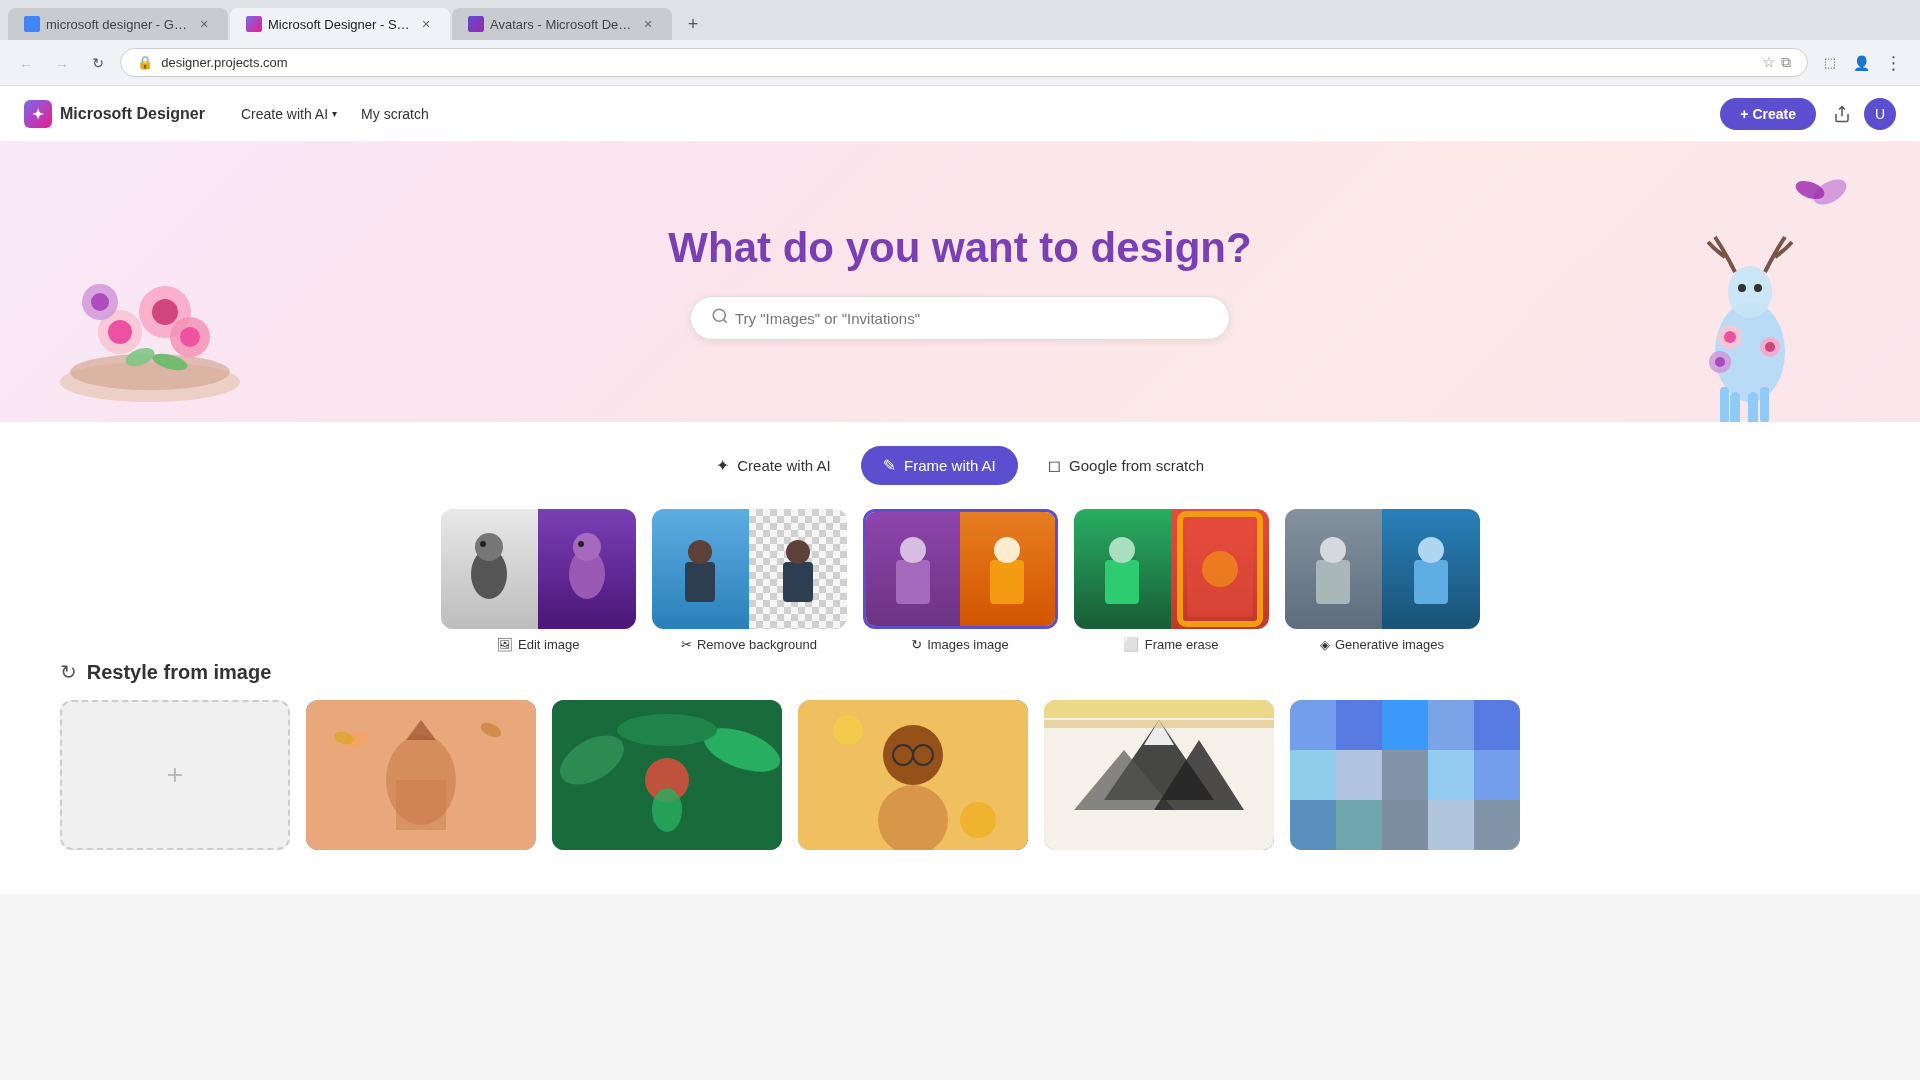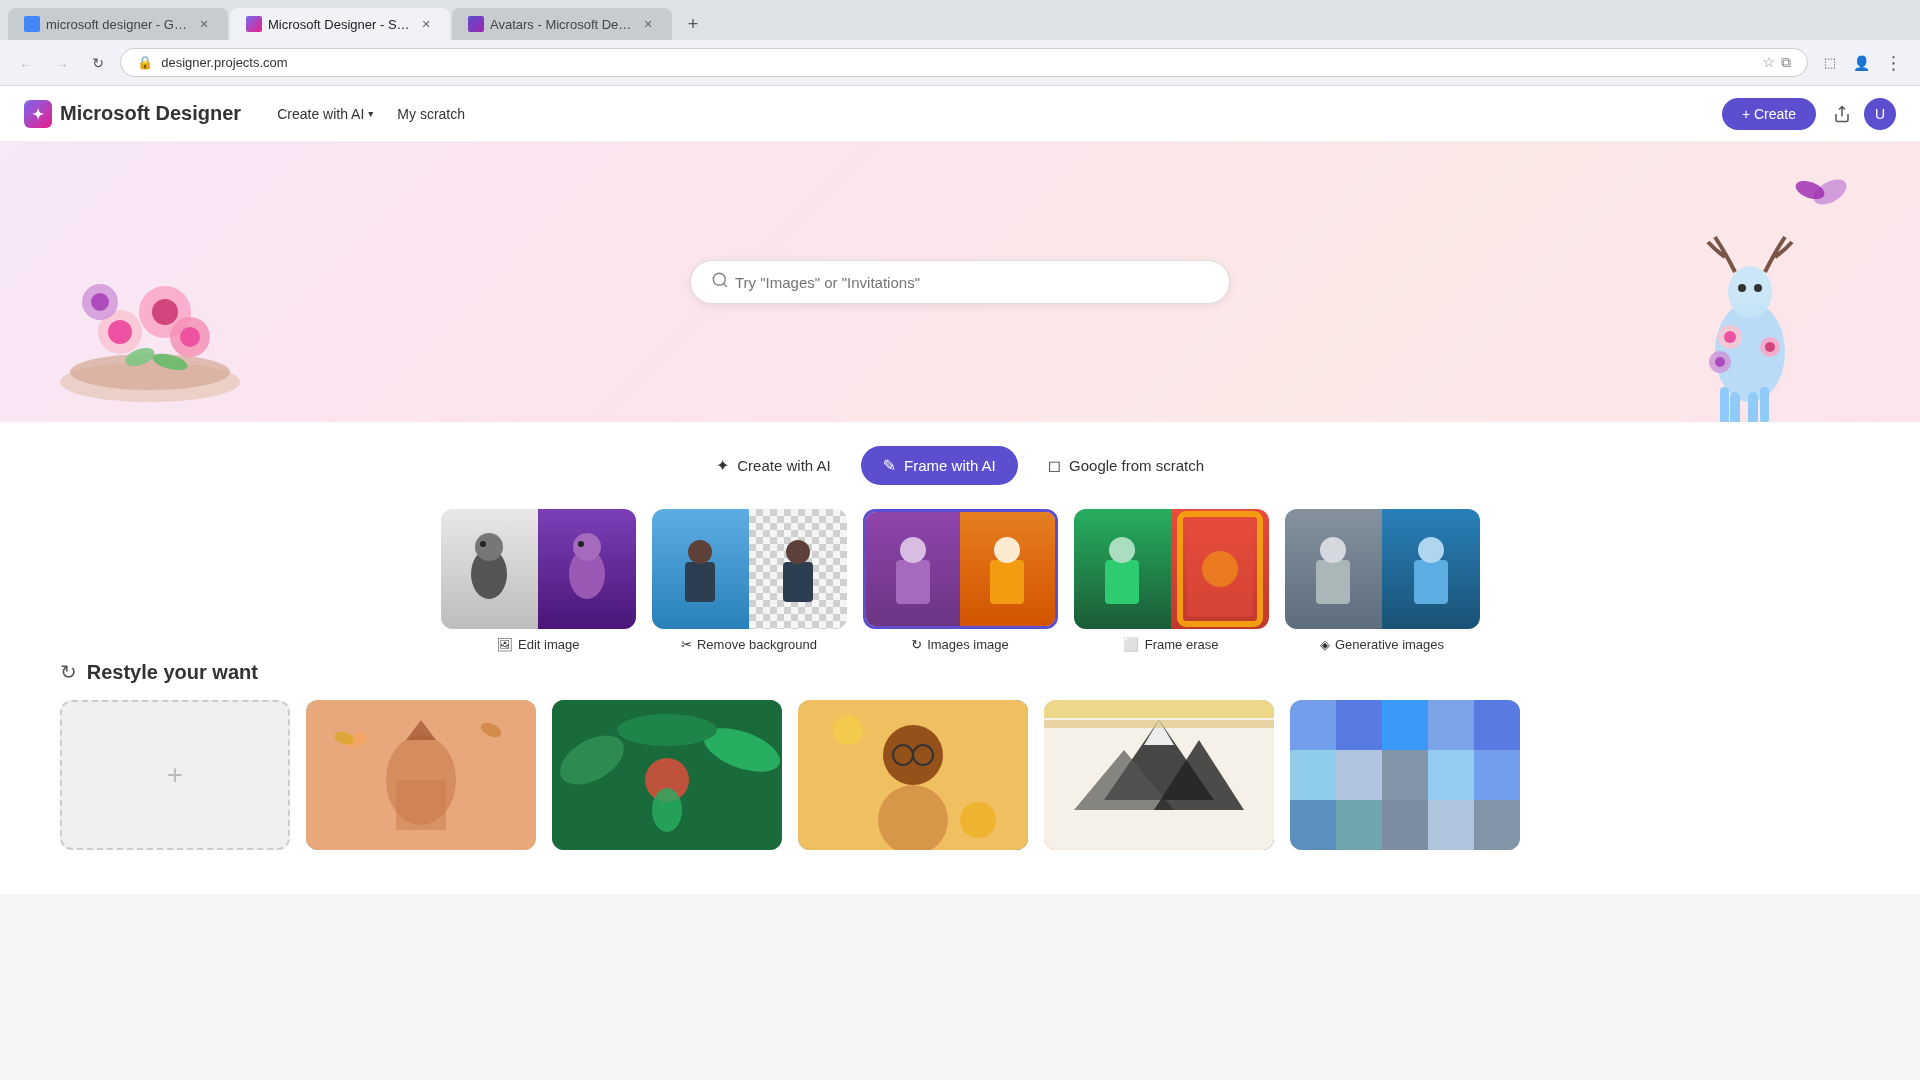--- a/index.html
+++ b/index.html
@@ -20,25 +20,25 @@
     .nav-btn { width: 28px; height: 28px; border-radius: 50%; display: flex; align-items: center; justify-content: center; font-size: 14px; color: #555; cursor: pointer; }
     .nav-btn.disabled { color: #bbb; cursor: default; }
     .address-bar { flex: 1; background: #fff; border: 1px solid #ccc; border-radius: 20px; padding: 5px 16px; font-size: 13px; color: #333; display: flex; align-items: center; gap: 8px; }
     .address-bar-icons { display: flex; gap: 6px; margin-left: auto; }
     .toolbar-actions { display: flex; gap: 4px; align-items: center; }
 
     
     .app-header { display: flex; align-items: center; gap: 0; padding: 0 24px; height: 56px; background: #fff; border-bottom: 1px solid #eee; }
     .brand { display: flex; align-items: center; gap: 8px; margin-right: 24px; }
     .brand-logo { width: 28px; height: 28px; background: linear-gradient(135deg, #7b68ee, #e91e8c); border-radius: 6px; display: flex; align-items: center; justify-content: center; color: white; font-size: 14px; font-weight: bold; }
-    .brand-name { font-size: 20px; font-weight: 600; color: #333; }
+    .brand-name { font-size: 16px; font-weight: 600; color: #333; }
     .nav-link { display: flex; align-items: center; gap: 4px; padding: 6px 12px; font-size: 14px; color: #333; cursor: pointer; border-radius: 6px; }
     .nav-link .chevron { font-size: 10px; }
     .header-spacer { flex: 1; }
-    .create-btn { background: #5b4fcf; color: #fff; border: none; border-radius: 20px; padding: 8px 20px; font-size: 14px; font-weight: 400; cursor: pointer; display: flex; align-items: center; gap: 6px; }
+    .create-btn { background: #5b4fcf; color: #fff; border: none; border-radius: 20px; padding: 8px 20px; font-size: 14px; font-weight: 700; cursor: pointer; display: flex; align-items: center; gap: 6px; }
     .header-icon-btn { width: 36px; height: 36px; border-radius: 50%; display: flex; align-items: center; justify-content: center; cursor: pointer; font-size: 18px; color: #555; margin-left: 8px; }
     .user-avatar { width: 32px; height: 32px; border-radius: 50%; background: #5b4fcf; color: white; display: flex; align-items: center; justify-content: center; font-size: 14px; cursor: pointer; margin-left: 4px; }
 
     
     .hero { background: linear-gradient(135deg, #f8e8f8 0%, #fce4ec 40%, #fbe9e7 70%, #fce4ec 100%); padding: 40px 60px; display: flex; align-items: center; justify-content: center; position: relative; overflow: hidden; min-height: 280px; }
     .hero-content { text-align: center; z-index: 2; }
     .hero-title { font-size: 42px; font-weight: 700; color: #7b3fb5; margin-bottom: 24px; }
     .hero-search { display: flex; align-items: center; background: #fff; border: 1px solid #ddd; border-radius: 30px; padding: 10px 20px; width: 540px; margin: 0 auto; box-shadow: 0 2px 8px rgba(0,0,0,0.08); }
     .hero-search input { border: none; outline: none; font-size: 15px; color: #666; flex: 1; background: transparent; }
     .hero-deco-left { position: absolute; left: 20px; bottom: 10px; width: 260px; height: 240px; pointer-events: none; }
@@ -169,20 +169,21 @@
       <circle cx="80" cy="130" r="9" fill="#9c27b0" opacity="0.7"></circle>
       <circle cx="170" cy="165" r="20" fill="#f48fb1" opacity="0.8"></circle>
       <circle cx="170" cy="165" r="10" fill="#e91e8c" opacity="0.6"></circle>
 
       <ellipse cx="120" cy="185" rx="15" ry="8" fill="#81c784" transform="rotate(-20 120 185)" opacity="0.9"></ellipse>
       <ellipse cx="150" cy="190" rx="18" ry="7" fill="#66bb6a" transform="rotate(15 150 190)" opacity="0.9"></ellipse>
     </svg>
   </div>
 
   <div class="hero-content">
+    <h1 class="hero-title">What do you want to design?</h1>
     <div class="hero-search">
       <span class="search-icon-svg">
         <svg width="18" height="18" viewBox="0 0 24 24" fill="none" stroke="#888" stroke-width="2">
           <circle cx="11" cy="11" r="8"></circle>
             <path d="M21 21l-4.35-4.35"></path>
         </svg>
       </span>
       <input type="text" style="border: none; outline: none; font-size: 15px; color: rgb(102, 102, 102); flex: 1 1 0%; background: transparent; width: 400px;" placeholder="Try &quot;Images&quot; or &quot;Invitations&quot;">
     </div>
   </div>
@@ -353,21 +354,21 @@
       <div class="card-label">
         <span>◈</span>
         <span>Generative images</span>
       </div>
     </div>
   </div>
 
   <div class="restyle-section">
     <div class="section-header">
       <span class="section-icon">↻</span>
-      <h2 class="section-title">Restyle your want</h2>
+      <h2 class="section-title">Restyle from image</h2>
     </div>
     <div class="restyle-cards">
 
       <div class="restyle-card" style="background: #f0f0f0; border: 2px dashed #ccc; display:flex; align-items:center; justify-content:center;">
         <span style="font-size:28px; color:#bbb;">+</span>
       </div>
 
       <div class="restyle-card restyle-card-1">
         <svg width="100%" height="100%" viewBox="0 0 230 150" xmlns="http://www.w3.org/2000/svg">
           <rect width="230" height="150" fill="#e8a87c"></rect>

